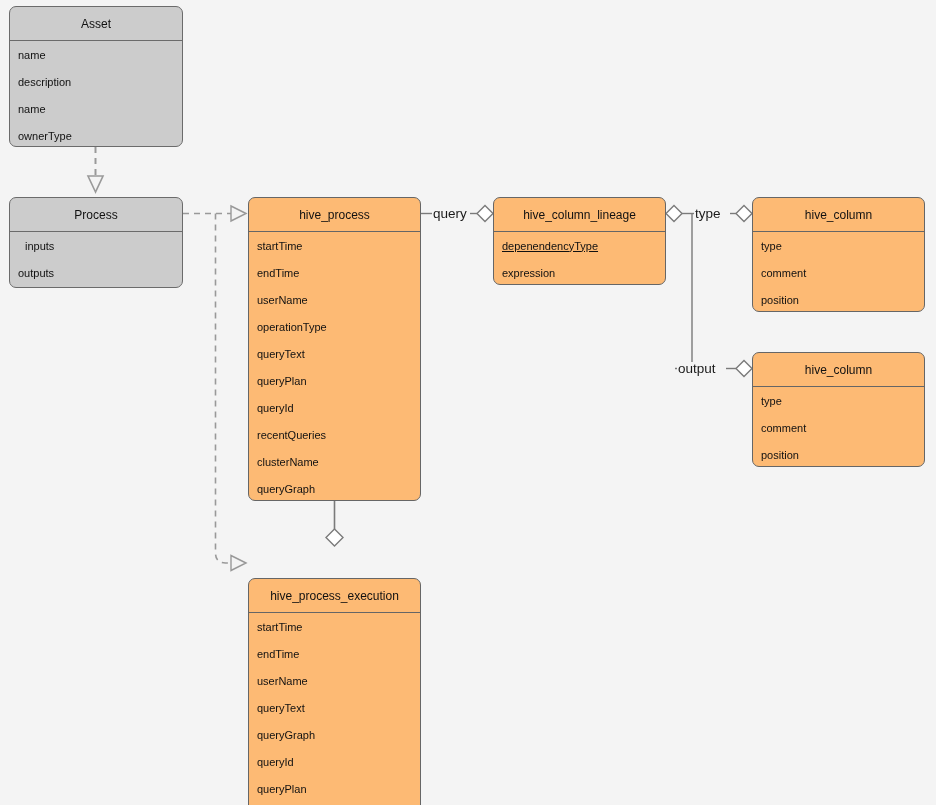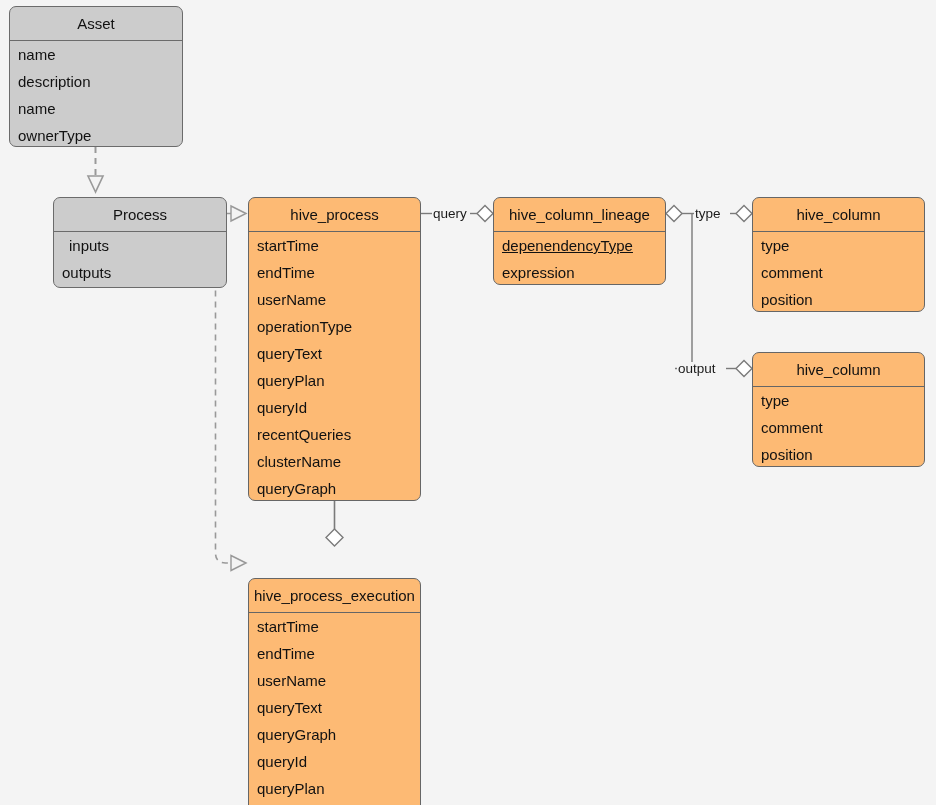--- a/index.html
+++ b/index.html
@@ -35,36 +35,36 @@
     background: #fdba74;
     overflow: hidden;
   }
   .uml-class.filled {
     background: #cccccc;
     border-color: #6b6b6b;
   }
   .uml-title {
     box-sizing: border-box;
     text-align: center;
-    font-size: 15px;
+    font-size: 12px;
     color: #111111;
     line-height: 1;
     border-bottom: 1px solid #666666;
     display: flex;
     align-items: center;
     justify-content: center;
   }
   .uml-class.filled .uml-title {
     border-bottom-color: #6b6b6b;
   }
   .uml-attrs {
     padding: 0;
   }
   .uml-attr {
-    font-size: 15px;
+    font-size: 11px;
     color: #111111;
     padding: 0 0 0 8px;
     display: flex;
     align-items: center;
     white-space: nowrap;
   }
   .edge-label {
     position: absolute;
     font-size: 13.5px;
     color: #1a1a1a;
@@ -124,21 +124,21 @@
   <div class="uml-class filled" style="left:9px; top:6px; width:174px; height:141px;">
     <div class="uml-title" style="height:34px;">Asset</div>
     <div class="uml-attrs">
       <div class="uml-attr" style="height:27px;">name</div>
       <div class="uml-attr" style="height:27px;">description</div>
       <div class="uml-attr" style="height:27px;">name</div>
       <div class="uml-attr" style="height:27px;">ownerType</div>
     </div>
   </div>
 
-  <div class="uml-class filled" style="left:9px; top:197px; width:174px; height:91px;margin-left:44px;">
+  <div class="uml-class filled" style="left:9px; top:197px; width:174px; height:91px;">
     <div class="uml-title" style="height:34px;">Process</div>
     <div class="uml-attrs">
       <div class="uml-attr" style="height:27px;padding-left:15px;">inputs</div>
       <div class="uml-attr" style="height:27px;">outputs</div>
     </div>
   </div>
 
   <div class="uml-class" style="left:248px; top:197px; width:173px; height:304px;">
     <div class="uml-title" style="height:34px;">hive_process</div>
     <div class="uml-attrs">

